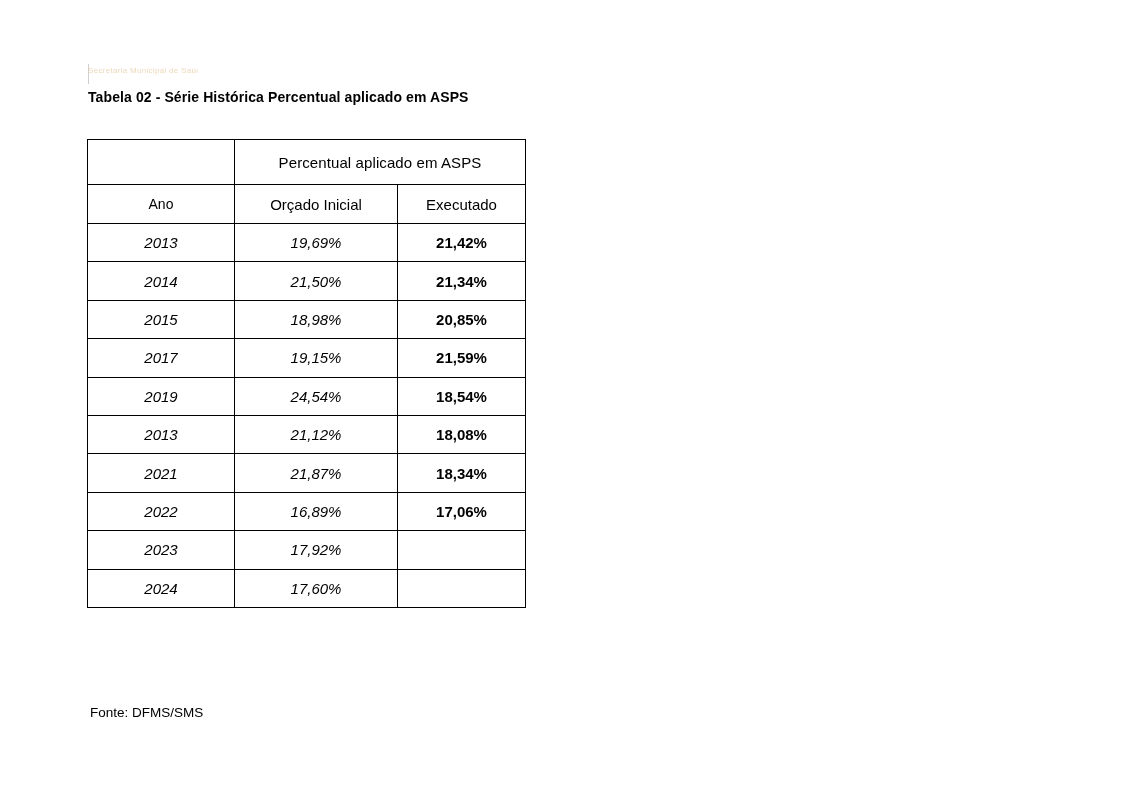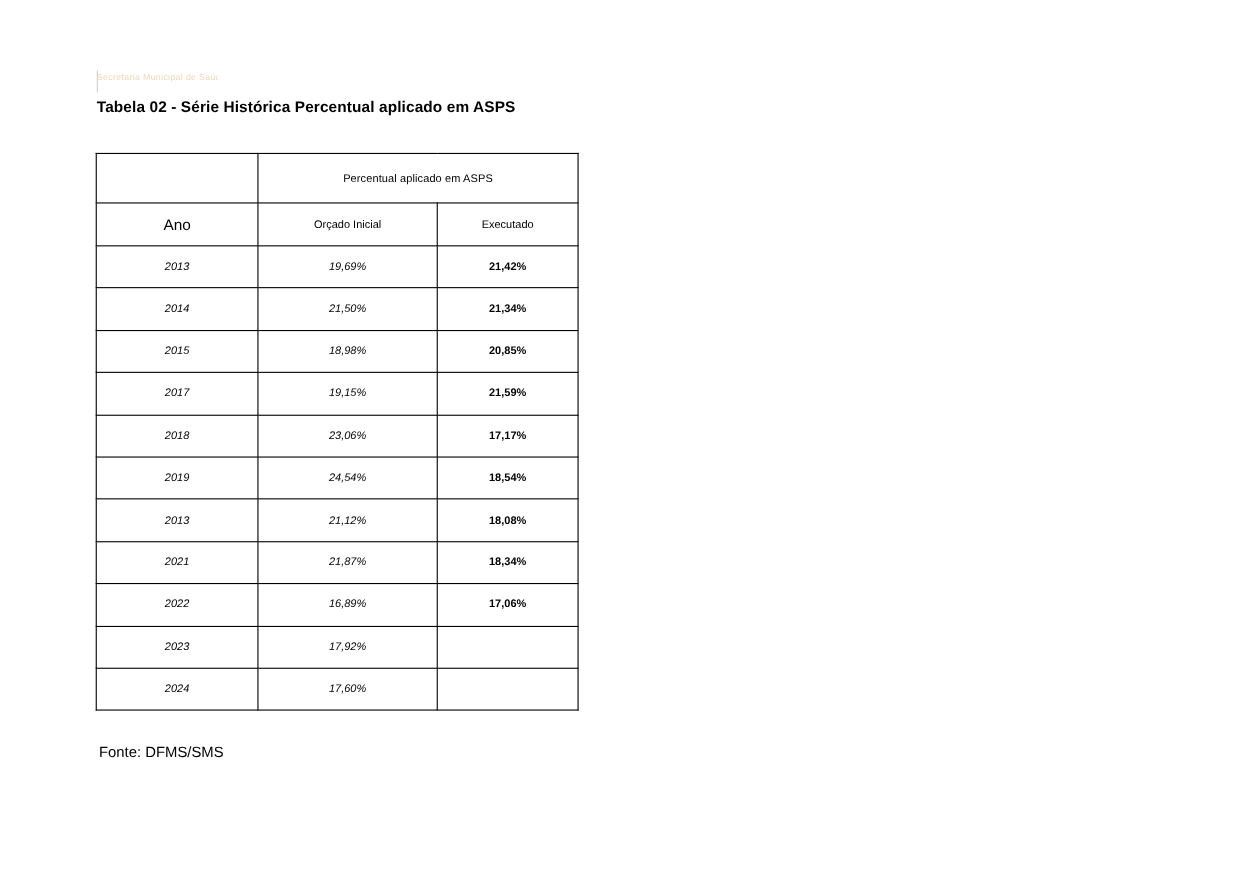--- a/index.html
+++ b/index.html
@@ -59,21 +59,21 @@
     top: 139px;
     border-collapse: collapse;
     table-layout: fixed;
     width: 438px;
     background: #ffffff;
   }
   table.data td {
     border: 1px solid #000000;
     text-align: center;
     vertical-align: middle;
-    font-size: 10px;
+    font-size: 15px;
     padding: 0;
   }
   col.c-year  { width: 147px; }
   col.c-orc   { width: 163px; }
   col.c-exec  { width: 128px; }
 
   tr.r-group td { height: 44px; }
   tr.r-head  td { height: 38px; }
   tr.r-data  td { height: 37.4px; }
 
@@ -96,21 +96,21 @@
     font-size: 11.5px;
   }
   td.val-year, td.val-orc {
     font-size: 11.5px;
     font-style: italic;
   }
   td.empty { }
   .source {
     position: absolute;
     left: 90px;
-    top: 676px;
+    top: 705px;
     font-size: 13.5px;
     white-space: nowrap;
   }
 </style>
 </head>
 <body>
 
 <div class="page">
 
   <div class="artifact-rule"></div>
@@ -149,25 +149,20 @@
         <td class="val-year">2015</td>
         <td class="val-orc">18,98%</td>
         <td class="val-exec">20,85%</td>
       </tr>
       <tr class="r-data">
         <td class="val-year">2017</td>
         <td class="val-orc">19,15%</td>
         <td class="val-exec">21,59%</td>
       </tr>
       <tr class="r-data">
-        <td class="val-year">2018</td>
-        <td class="val-orc">23,06%</td>
-        <td class="val-exec">17,17%</td>
-      </tr>
-      <tr class="r-data">
         <td class="val-year">2019</td>
         <td class="val-orc">24,54%</td>
         <td class="val-exec">18,54%</td>
       </tr>
       <tr class="r-data">
         <td class="val-year">2013</td>
         <td class="val-orc">21,12%</td>
         <td class="val-exec">18,08%</td>
       </tr>
       <tr class="r-data">

